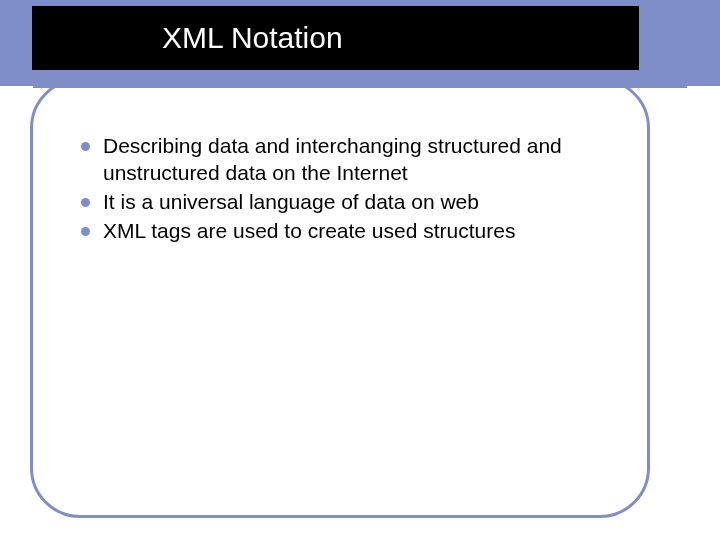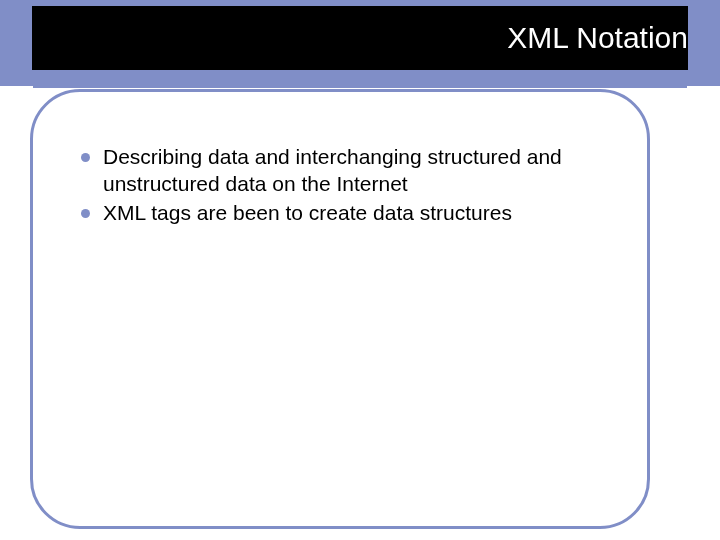--- a/index.html
+++ b/index.html
@@ -22,38 +22,37 @@
     left: 0;
     top: 0;
     width: 720px;
     height: 86px;
     background: #808ec7;
   }
   .title-bar {
     position: absolute;
     left: 32px;
     top: 6px;
-    width: 656px;
+    width: 607px;
     height: 64px;
     background: #000000;
     display: flex;
     align-items: center;
     padding-left: 130px;
     box-sizing: border-box;
-    justify-content: flex-end;
   }
   .title-bar span {
     color: #ffffff;
     font-size: 30px;
     font-weight: 400;
   }
   .card {
     position: absolute;
     left: 30px;
-    top: 89px;
+    top: 78px;
     width: 620px;
     height: 440px;
     border: 3px solid #808ec7;
     border-radius: 50px;
     background: #ffffff;
     box-sizing: border-box;
     padding: 52px 42px 30px 42px;
   }
   .card-mask {
     position: absolute;
@@ -94,18 +93,21 @@
   <div class="header-band"></div>
   <div class="title-bar">
     <span>XML Notation</span>
   </div>
   <div class="card">
     <ul class="bullets">
       <li>
         <span>Describing data and interchanging structured and unstructured data on the Internet</span>
       </li>
       <li>
-        <span>XML tags are been to create data structures</span>
+        <span>It is a universal language of data on web</span>
+      </li>
+      <li>
+        <span>XML tags are used to create used structures</span>
       </li>
     </ul>
   </div>
   <div class="card-mask"></div>
 </div>
 
 </body></html>

